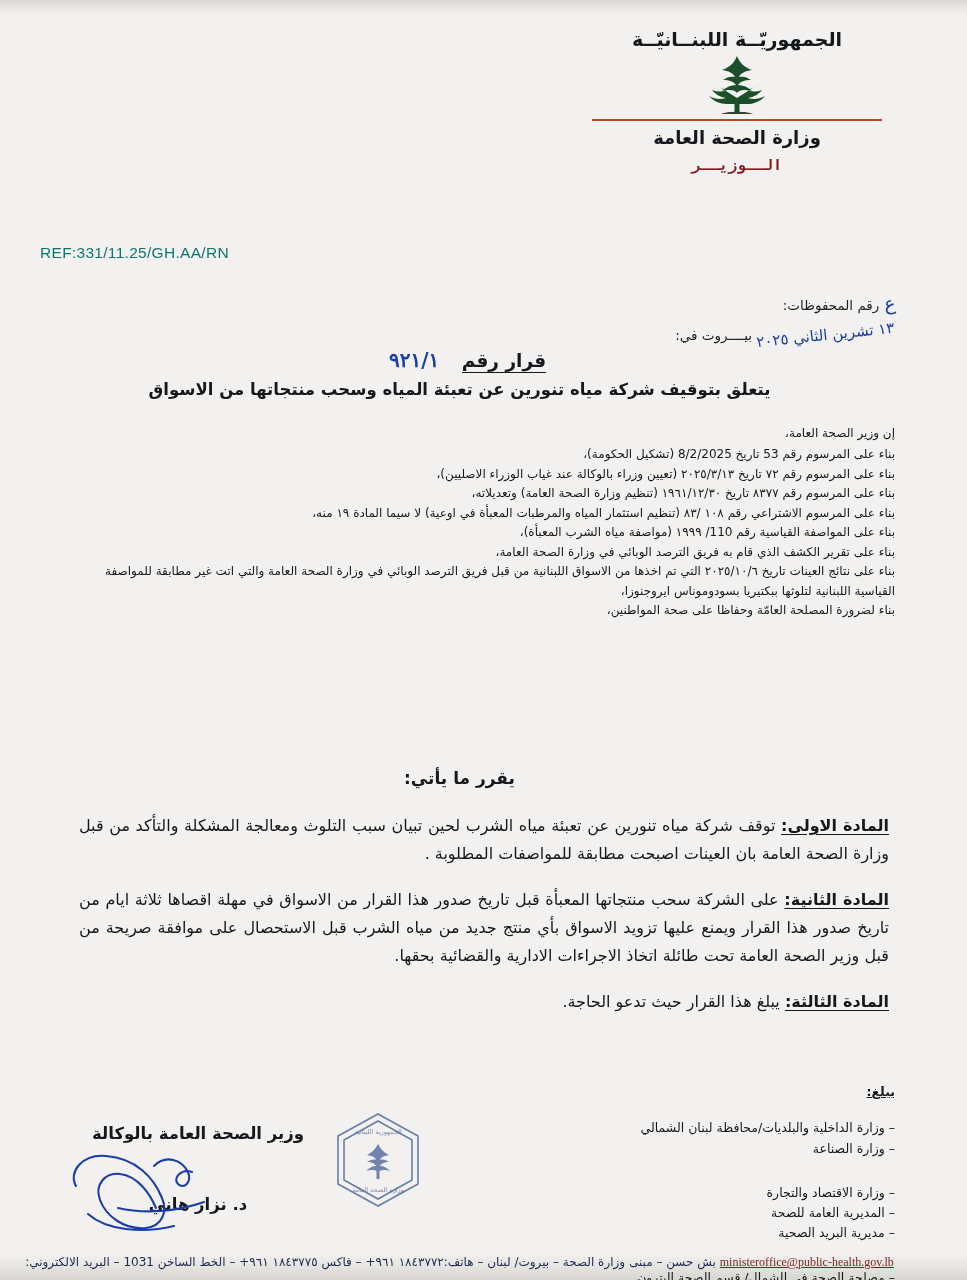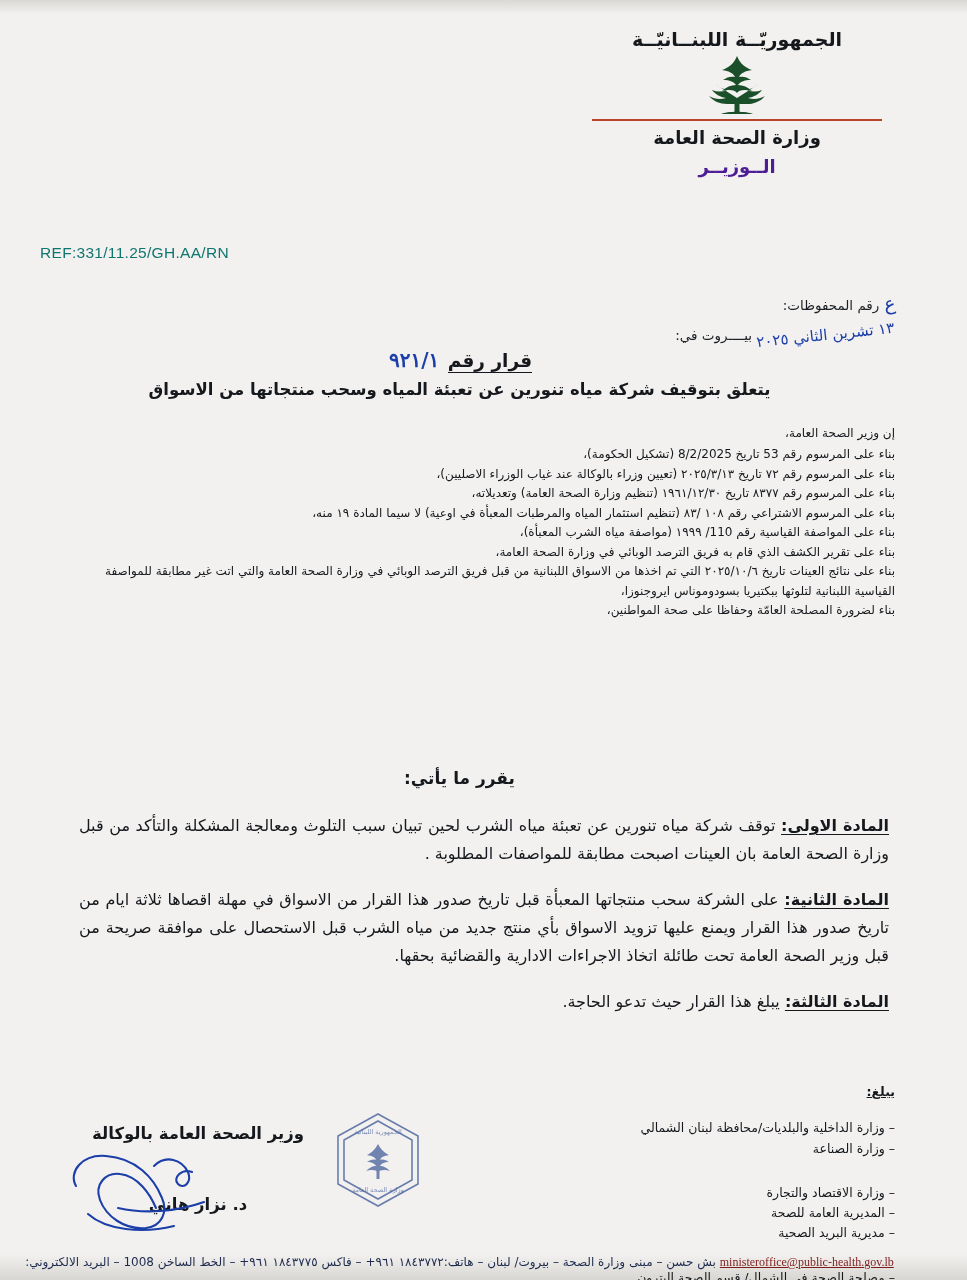--- a/index.html
+++ b/index.html
@@ -67,25 +67,26 @@
     height: 2px;
     background: #b8442a;
     margin: 3px auto 6px auto;
   }
   .letterhead .ministry {
     font-size: 18px;
     font-weight: bold;
     color: #14171b;
   }
   .letterhead .minister {
-    font-size: 18px;
+    font-size: 15px;
     font-weight: bold;
     letter-spacing: 2px;
     margin-top: 8px;
-    color: #4c1d95;
+    color: #7f1d1d;
+    font-family: Liberation Mono, monospace;
   }
 
   .ref {
     position: absolute;
     top: 244px;
     left: 88px;
     font-family: Liberation Sans, sans-serif;
     font-size: 15.5px;
     letter-spacing: 0.3px;
     color: #0f766e;
@@ -124,21 +125,21 @@
     font-weight: bold;
     display: inline-block;
     position: relative;
   }
   .decision-title .num-line .txt { border-bottom: 1.5px solid #15181c; padding-bottom: 1px;}
   .decision-title .num-hand {
     color: #1b3ea8;
     font-family: "DejaVu Serif", serif;
     font-weight: bold;
     font-size: 20px;
-    margin: 0 2px;
+    margin: 0 16px;
   }
   .decision-subtitle {
     position: absolute;
     top: 380px;
     width: 100%;
     text-align: center;
     font-size: 16.5px;
     font-weight: bold;
   }
 
@@ -383,16 +384,16 @@
         <path d="M96 24 C108 12 124 18 130 30 C134 40 126 48 120 42 C114 36 124 26 134 30"></path>
         <path d="M60 66 C86 72 118 70 146 60"></path>
         <path d="M30 72 C48 88 84 92 116 84"></path>
       </g>
     </svg>
     <div class="sig-name">د. نزار هاني</div>
   </div>
 
   <div class="footer">
     <span class="email">ministeroffice@public-health.gov.lb</span>
-    <span class="fline">بش حسن – مبنى وزارة الصحة – بيروت/ لبنان – هاتف:١٨٤٣٧٧٢ ٩٦١+ – فاكس ١٨٤٣٧٧٥ ٩٦١+ – الخط الساخن 1008 – البريد الالكتروني:</span>
+    <span class="fline">بش حسن – مبنى وزارة الصحة – بيروت/ لبنان – هاتف:١٨٤٣٧٧٢ ٩٦١+ – فاكس ١٨٤٣٧٧٥ ٩٦١+ – الخط الساخن 1031 – البريد الالكتروني:</span>
   </div>
 
 </div>
 
 </body></html>

